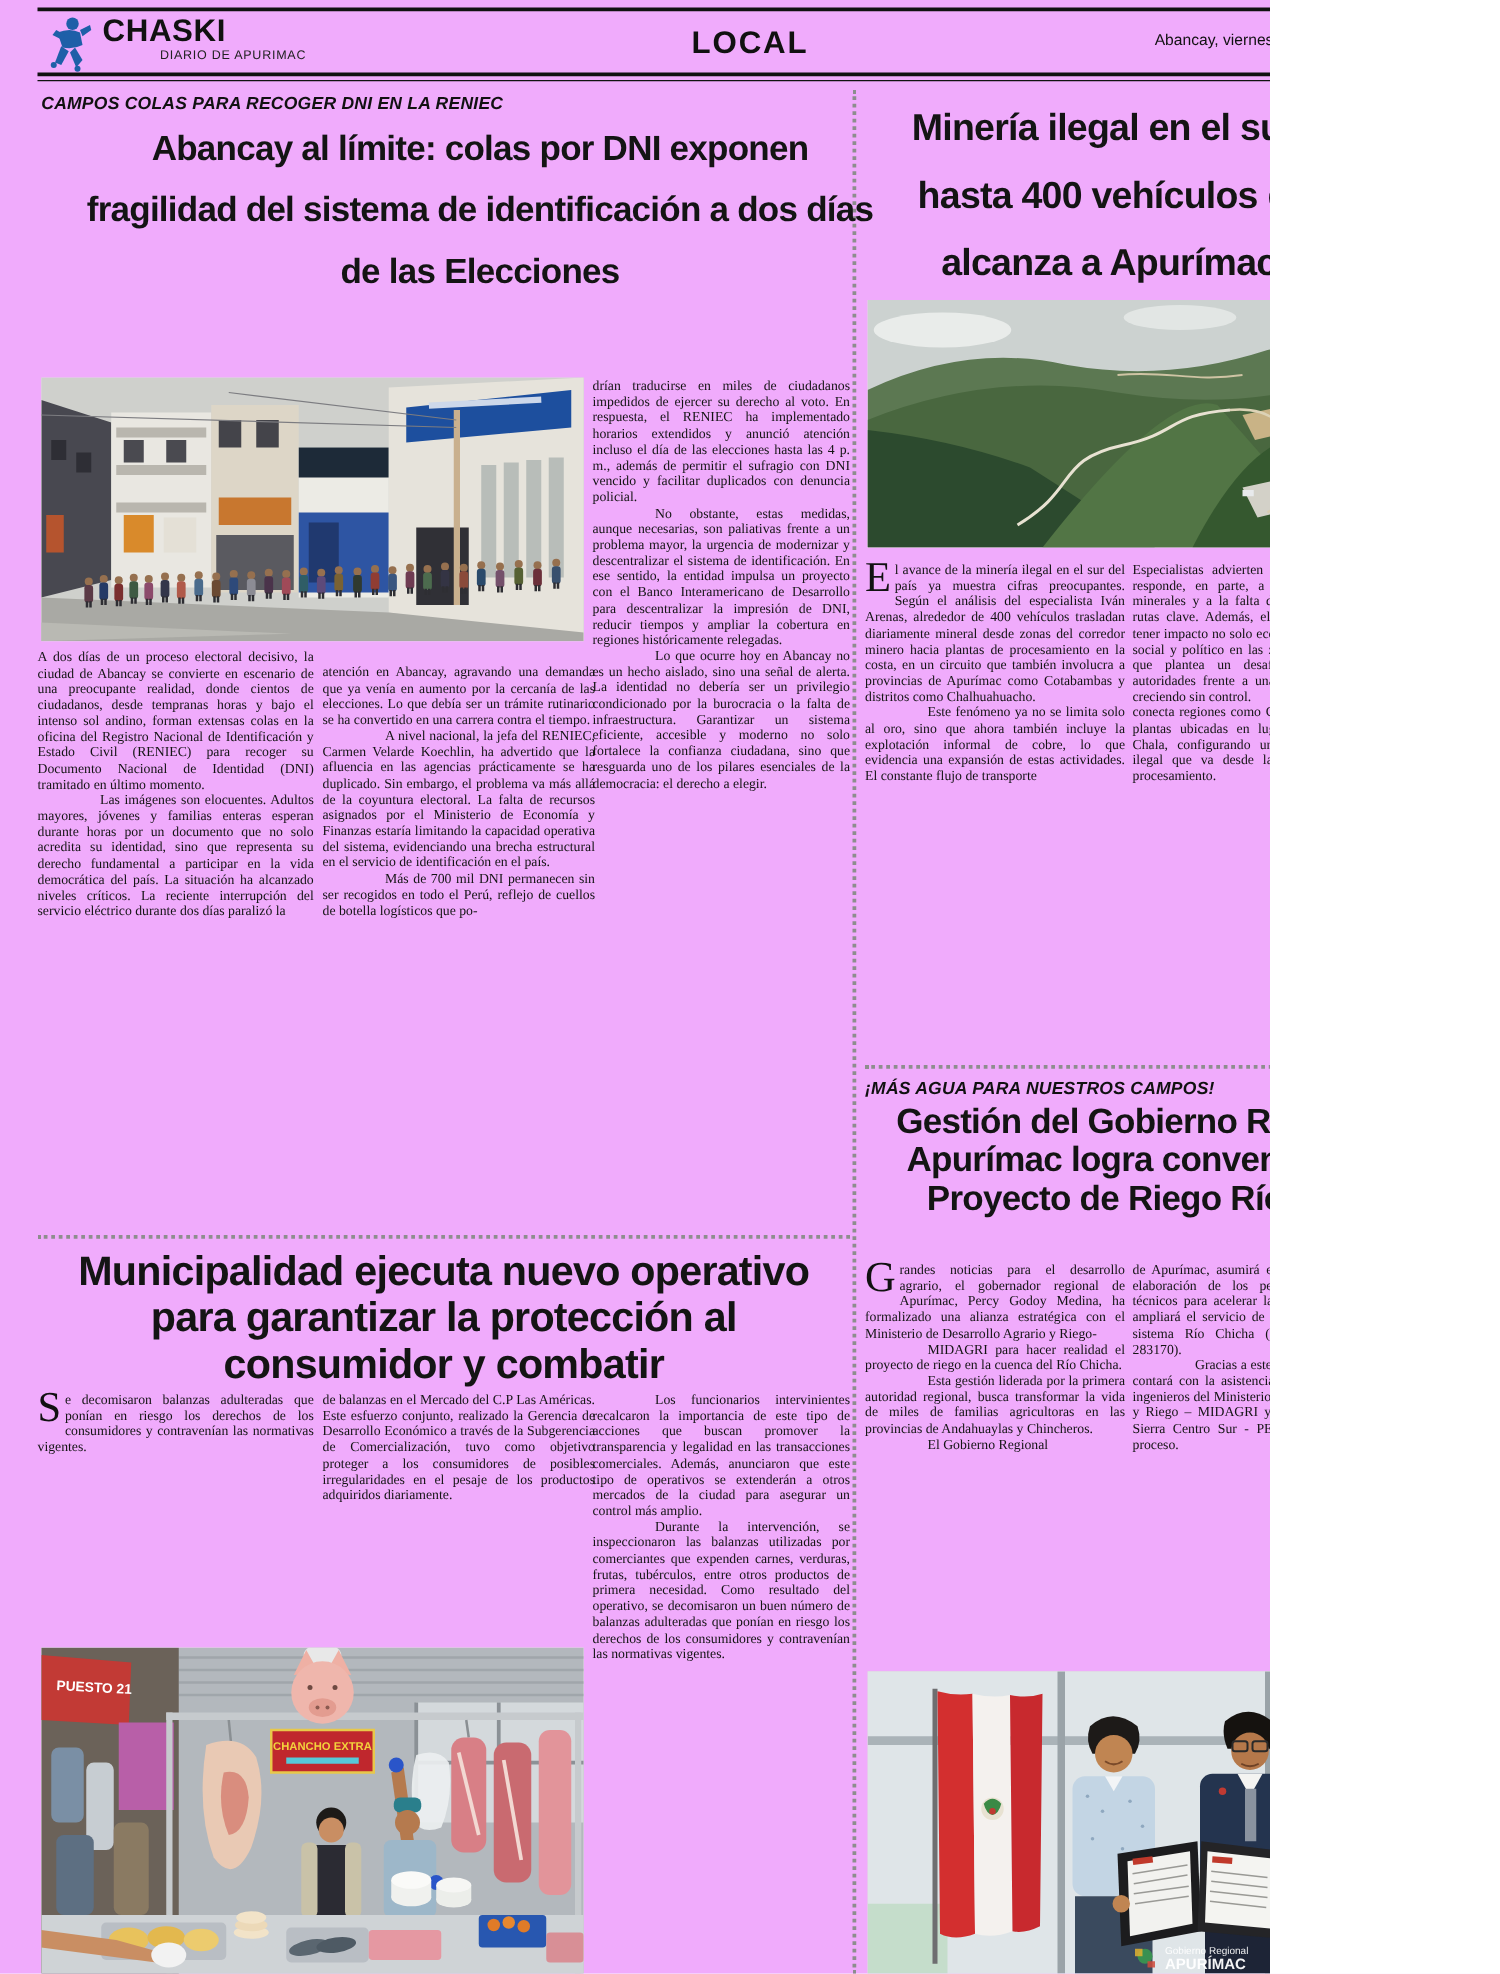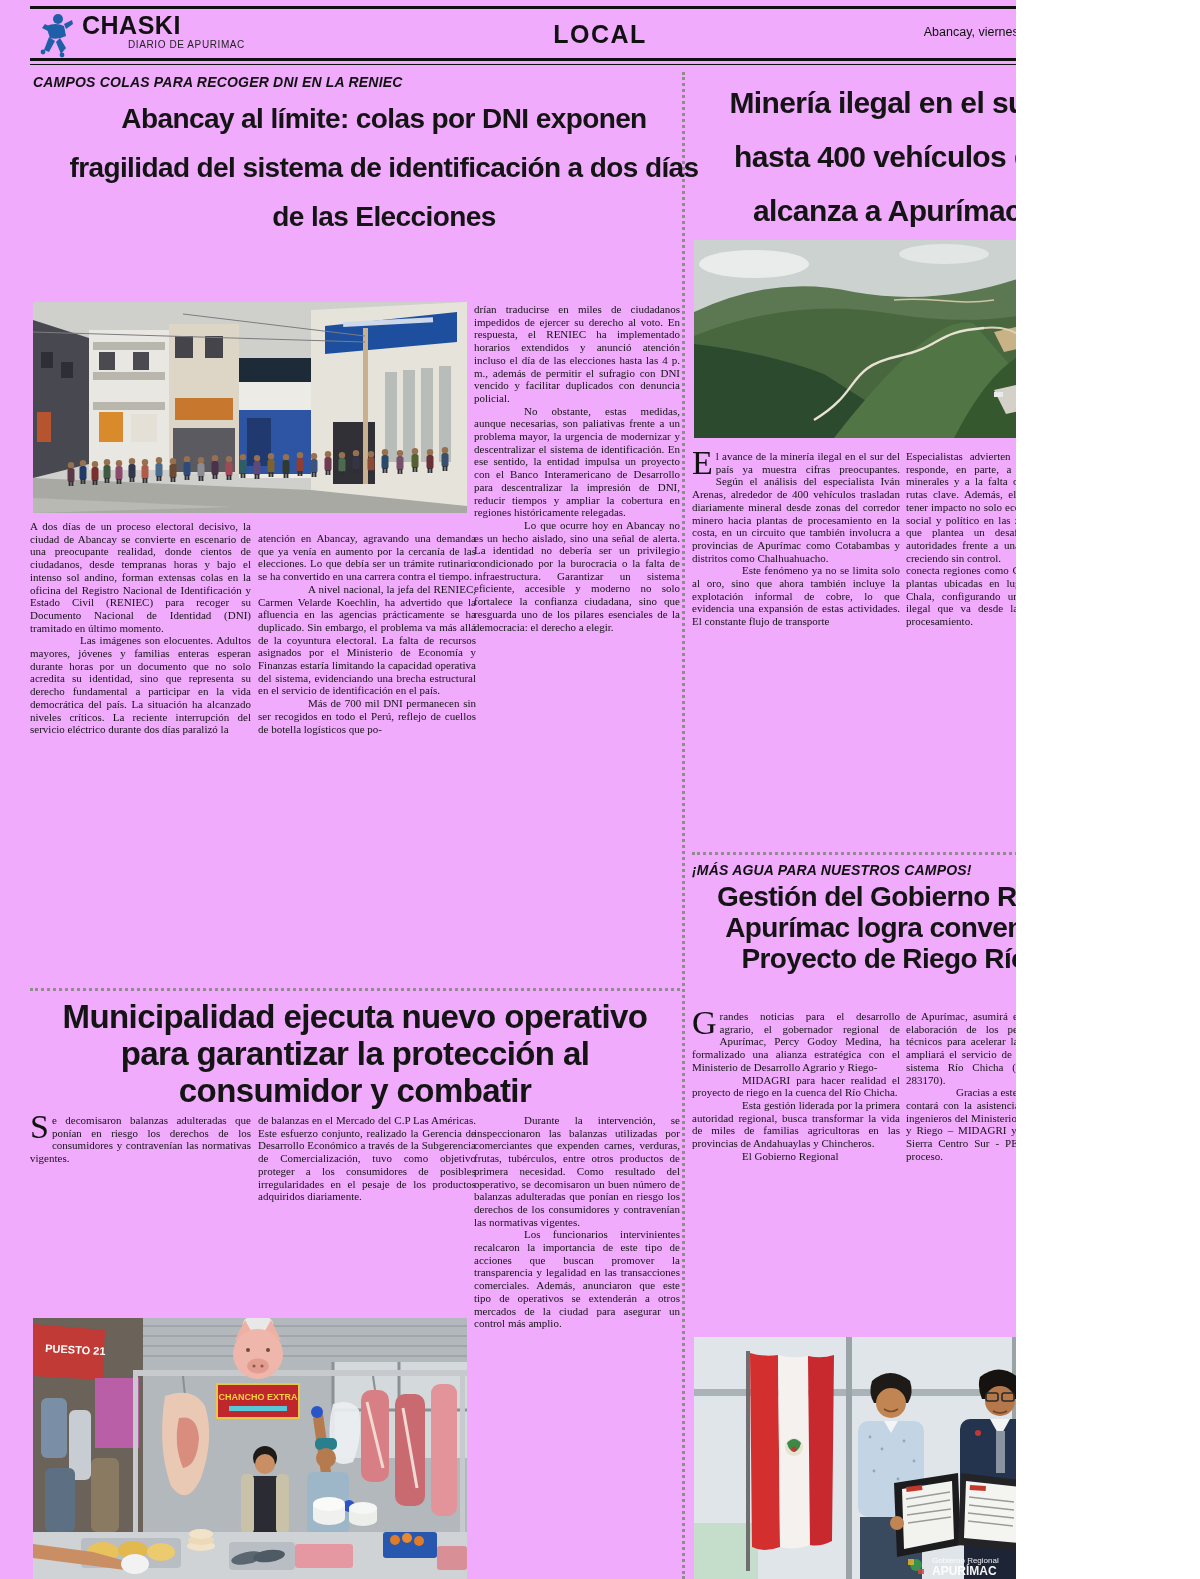--- a/index.html
+++ b/index.html
@@ -162,22 +162,22 @@
   <div class="abs hdiv" style="left:30px;top:988px;width:650px;"></div>
   <div class="abs headline" style="left:30px;top:998px;width:650px;font-size:33px;line-height:37px;">Municipalidad ejecuta nuevo operativo para garantizar la protección al consumidor y combatir</div>
 
   <div class="abs body-col" style="left:30px;top:1114px;width:221px;height:196px;">
       <p><span class="dropcap">S</span>e decomisaron balanzas adulteradas que ponían en riesgo los derechos de los consumidores y contravenían las normativas vigentes.</p>
     </div>
   <div class="abs body-col" style="left:258px;top:1114px;width:218px;height:196px;">
       <p>de balanzas en el Mercado del C.P Las Américas. Este esfuerzo conjunto, realizado la Gerencia de Desarrollo Económico a través de la Subgerencia de Comercialización, tuvo como objetivo proteger a los consumidores de posibles irregularidades en el pesaje de los productos adquiridos diariamente.</p>
     </div>
   <div class="abs body-col" style="left:474px;top:1114px;width:206px;height:465px;">
+      <p class="ind">Los funcionarios intervinientes recalcaron la importancia de este tipo de acciones que buscan promover la transparencia y legalidad en las transacciones comerciales. Además, anunciaron que este tipo de operativos se extenderán a otros mercados de la ciudad para asegurar un control más amplio.</p>
       <p class="ind">Durante la intervención, se inspeccionaron las balanzas utilizadas por comerciantes que expenden carnes, verduras, frutas, tubérculos, entre otros productos de primera necesidad. Como resultado del operativo, se decomisaron un buen número de balanzas adulteradas que ponían en riesgo los derechos de los consumidores y contravenían las normativas vigentes.</p>
-      <p class="ind">Los funcionarios intervinientes recalcaron la importancia de este tipo de acciones que buscan promover la transparencia y legalidad en las transacciones comerciales. Además, anunciaron que este tipo de operativos se extenderán a otros mercados de la ciudad para asegurar un control más amplio.</p>
     </div>
 
   <div class="abs photo" style="left:33px;top:1318px;width:434px;height:261px;">
     <svg width="434" height="261" viewBox="0 0 434 261" role="img">
       <rect width="434" height="261" fill="#b3b8bd"></rect>
       <g stroke="#a0a6ab" stroke-width="2">
         <line x1="110" y1="8" x2="434" y2="8"></line>
           <line x1="110" y1="18" x2="434" y2="18"></line>
         <line x1="110" y1="28" x2="434" y2="28"></line>
           <line x1="110" y1="38" x2="434" y2="38"></line>

